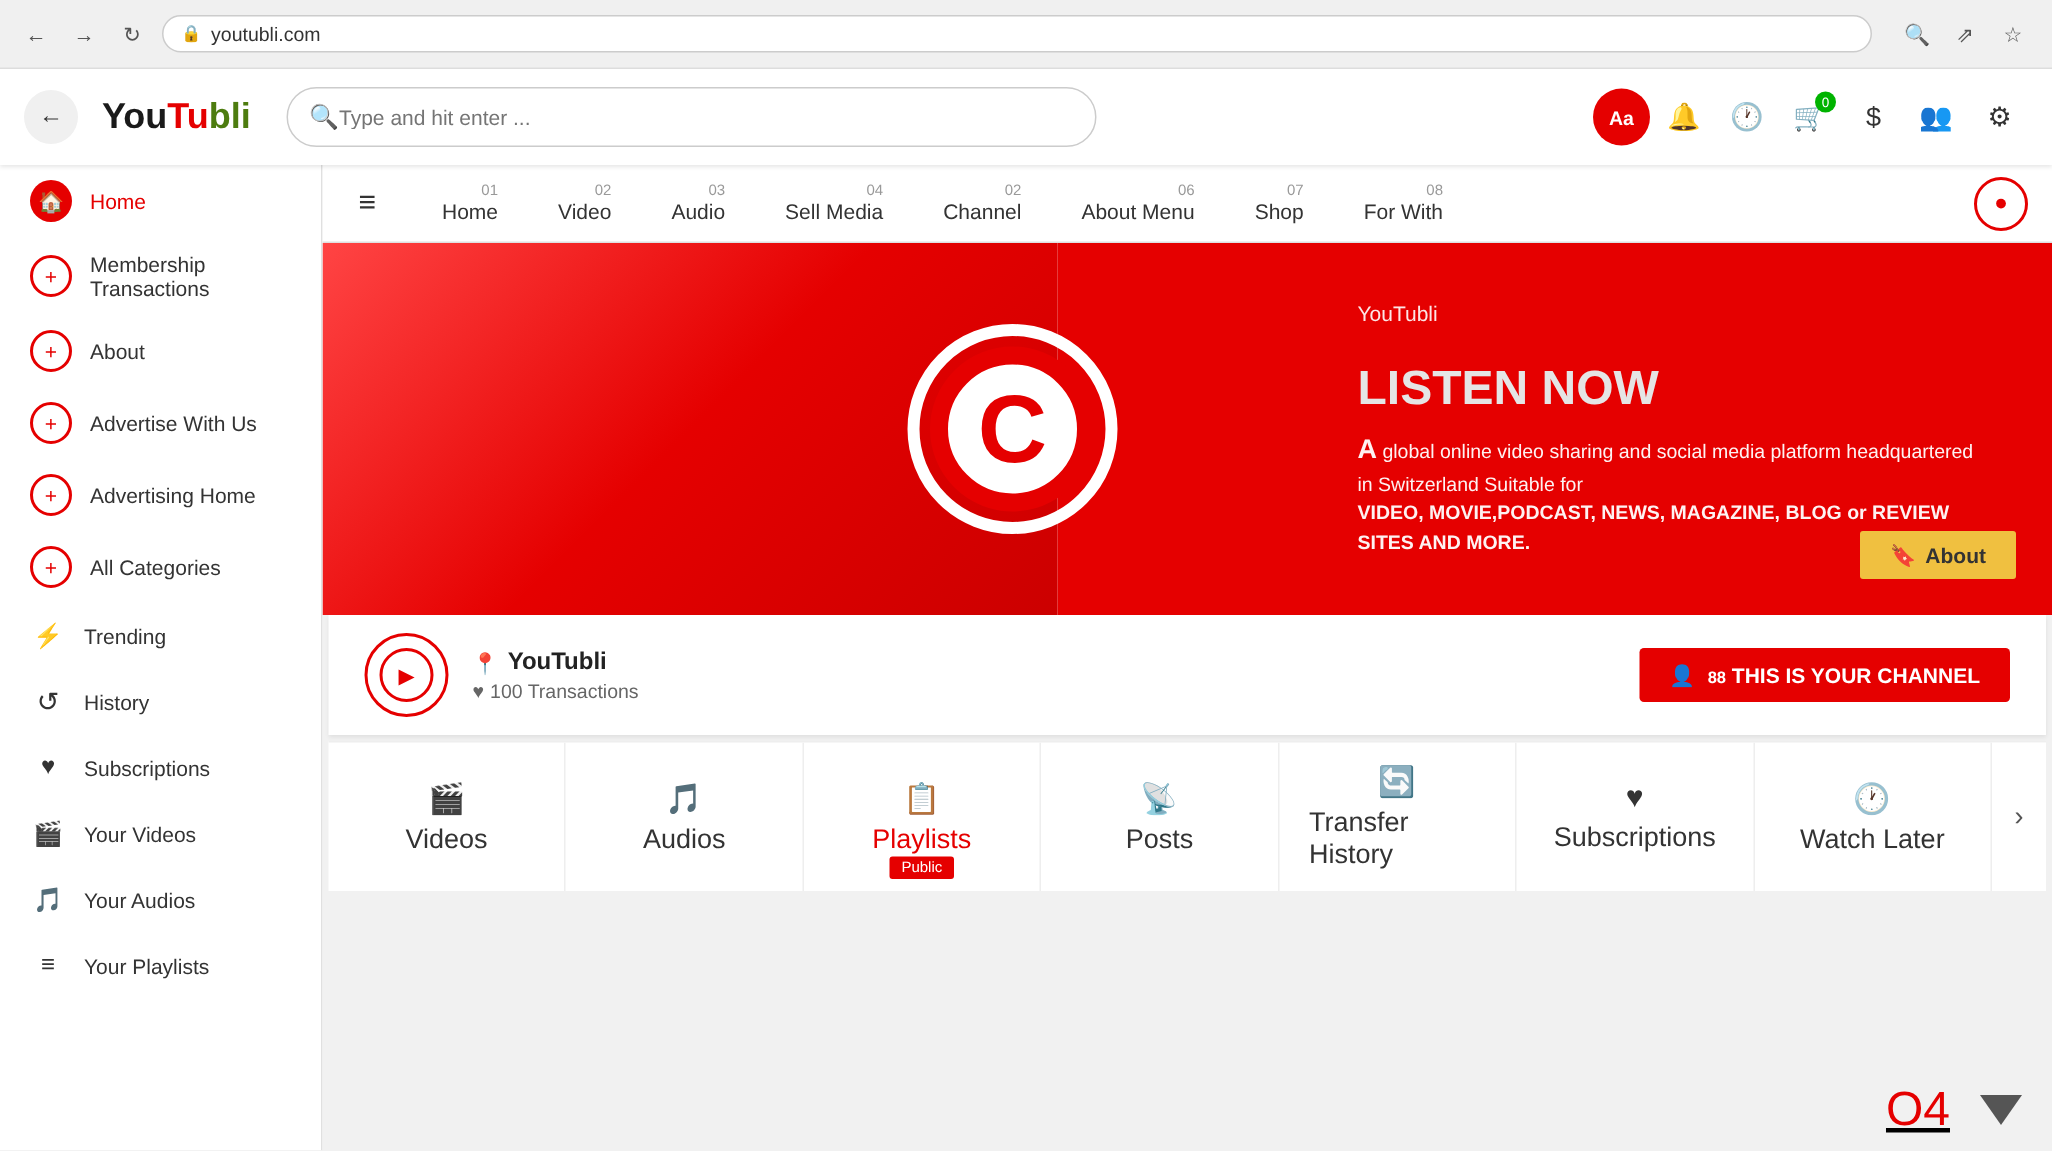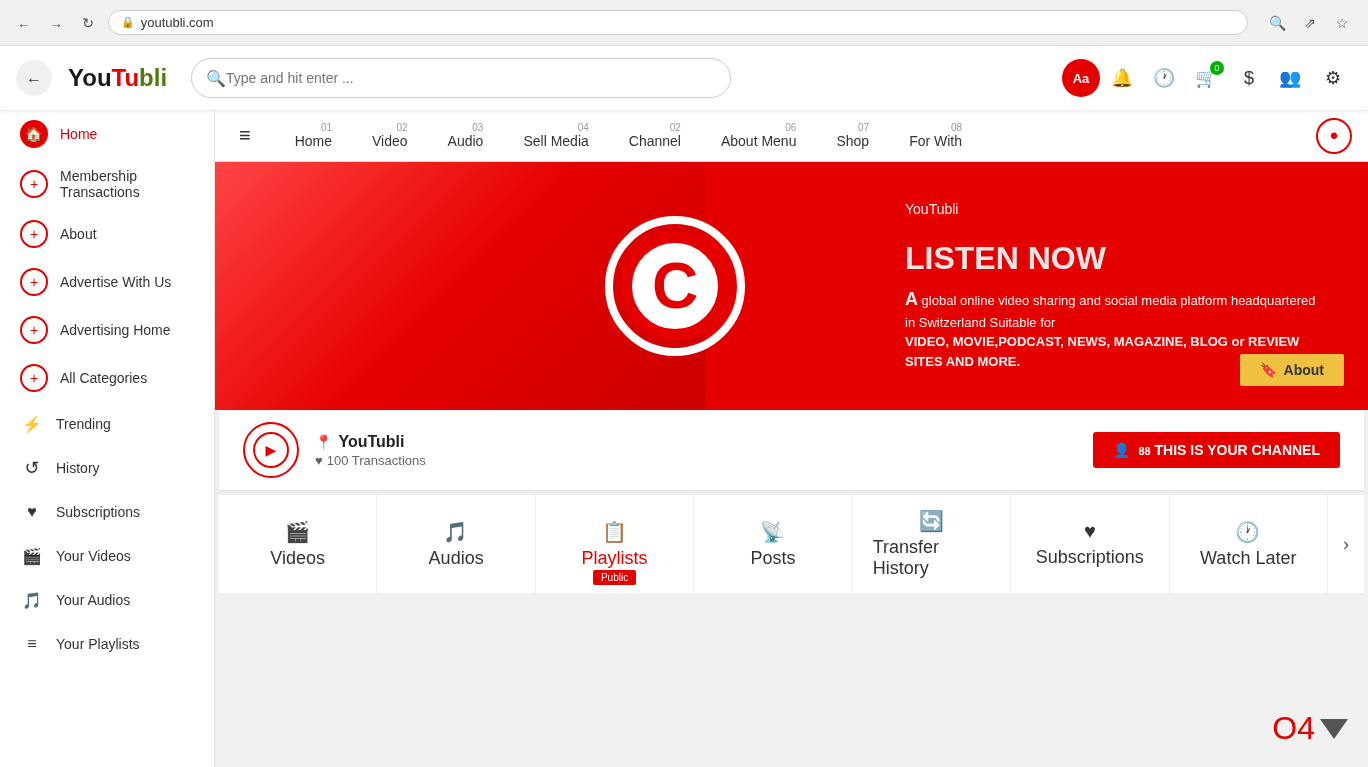--- a/index.html
+++ b/index.html
@@ -379,26 +379,27 @@
       background: white;
       cursor: pointer;
       font-size: 18px;
       color: #555;
       flex-shrink: 0;
     }
 
     
     .bottom-counter {
       position: fixed;
-      bottom: 20px;
+      bottom: 9px;
       right: 20px;
       display: flex;
       align-items: center;
-      gap: 5px;
+      gap: 20px;
       z-index: 200;
+      text-decoration: underline;
     }
     .counter-number {
       font-size: 32px;
       color: #e50000;
       font-weight: 300;
     }
     .counter-arrow {
       width: 0; height: 0;
       border-left: 14px solid transparent;
       border-right: 14px solid transparent;

